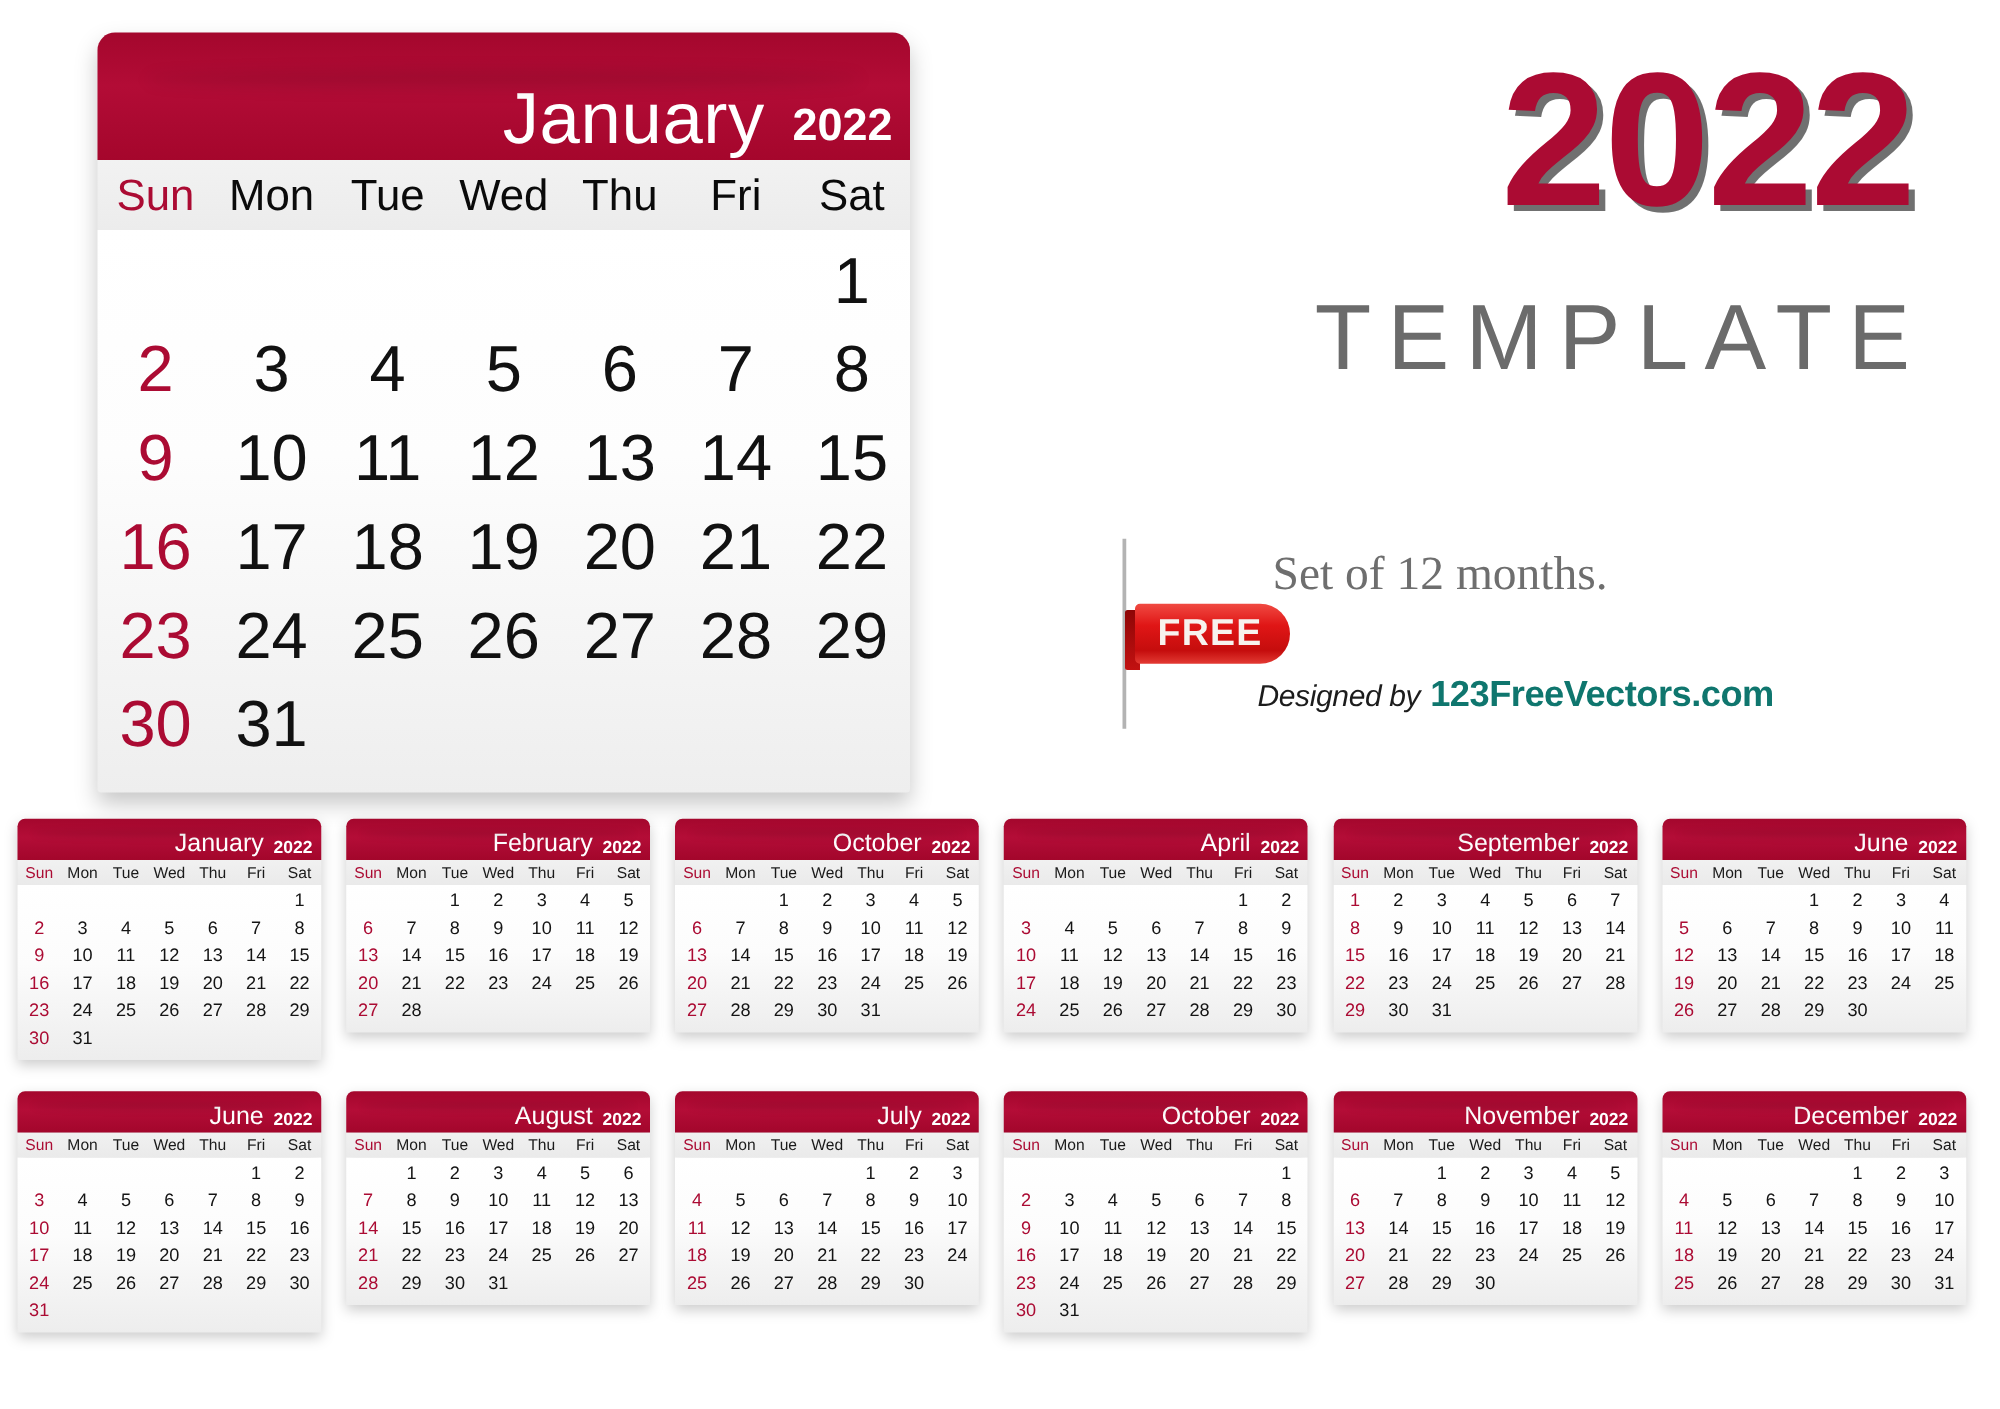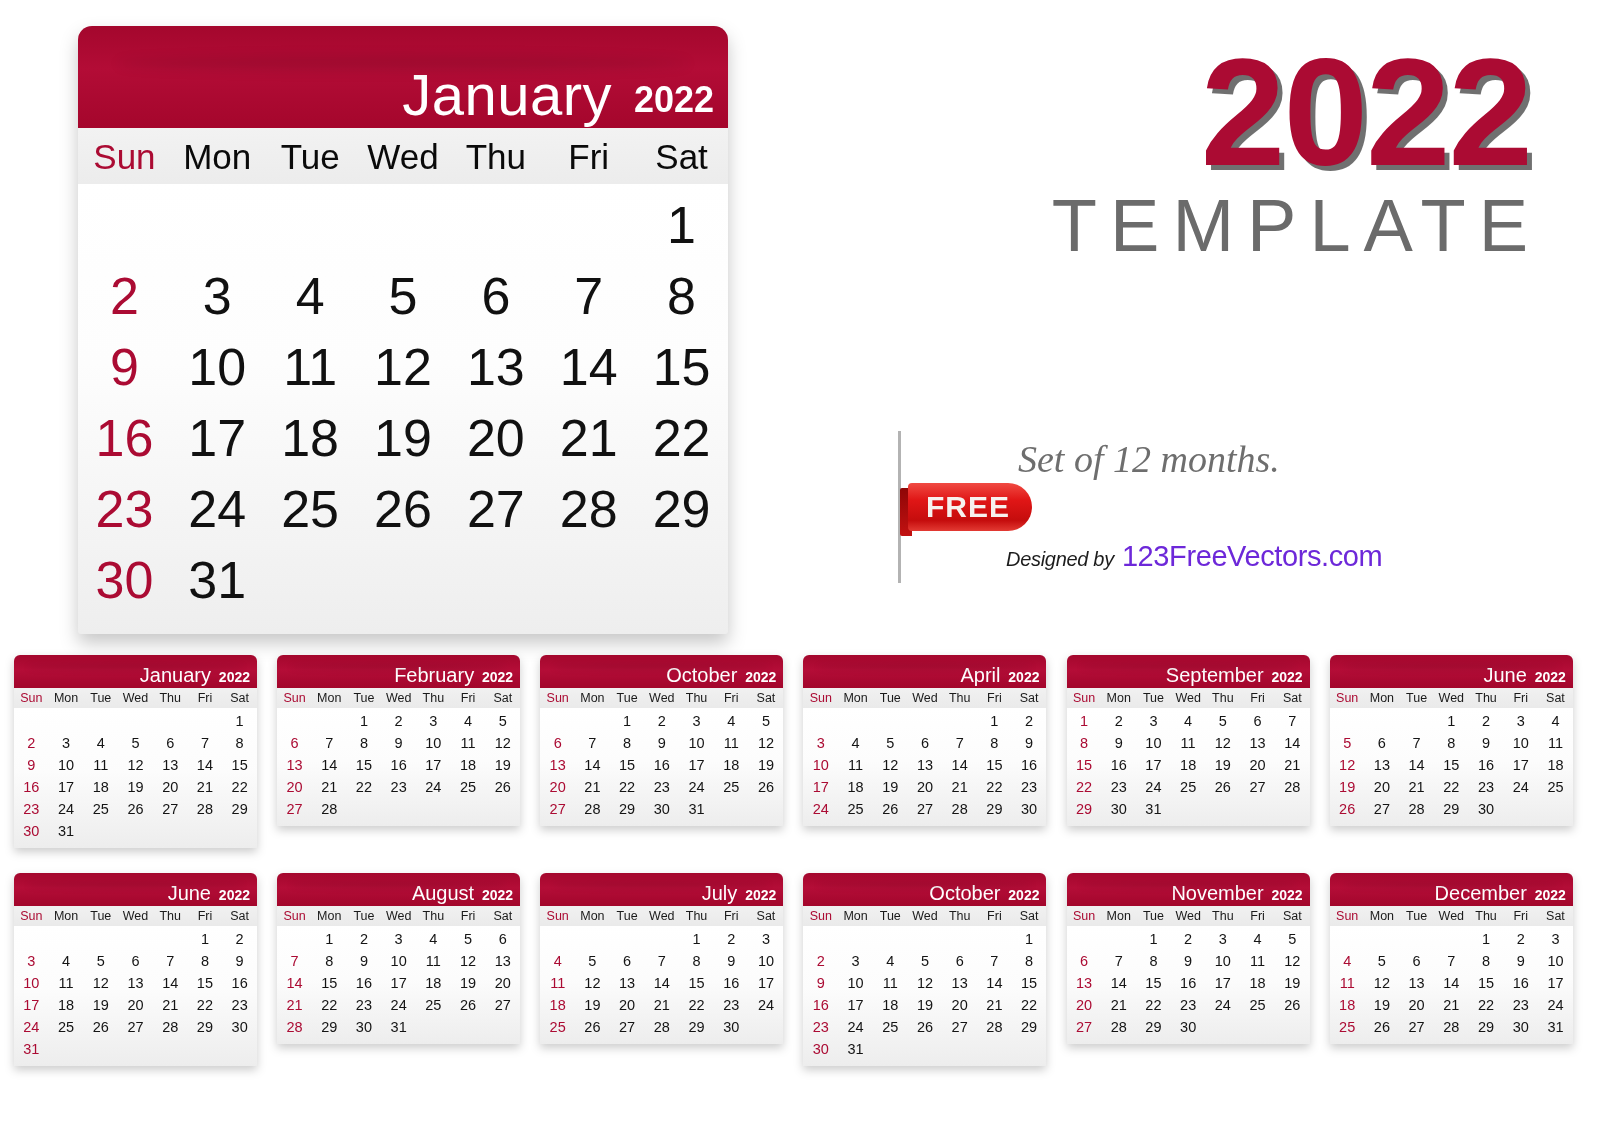--- a/index.html
+++ b/index.html
@@ -112,21 +112,21 @@
   }
   .title-word {
     font-size: 74px;
     color: #6b6b6b;
     letter-spacing: 11px;
     line-height: 1.08;
     text-align: right;
     padding-right: 4px;
     font-weight: normal;
   }
-  .title-word.second { letter-spacing: 13px; }
+  .title-word.second { letter-spacing: 13px; margin-top: 44px; }
 
   #subtitle-block {
     position: absolute;
     left: 898px;
     top: 425px;
     width: 650px;
     height: 160px;
   }
   .v-rule {
     position: absolute;
@@ -134,21 +134,20 @@
     top: 6px;
     width: 3px;
     height: 152px;
     background: #b3b3b3;
   }
   .set-of-months {
     position: absolute;
     left: 120px;
     top: 12px;
     font-family: "Liberation Serif", serif;
-    font-style: italic;
     font-size: 38px;
     color: #6e6e6e;
     white-space: nowrap;
   }
   .free-badge {
     position: absolute;
     left: 2px;
     top: 58px;
     width: 132px;
     height: 44px;
@@ -181,29 +180,29 @@
     letter-spacing: 1px;
     line-height: 1;
   }
   .designed-row {
     position: absolute;
     left: 108px;
     top: 115px;
     white-space: nowrap;
   }
   .designed-by {
-    font-size: 20px;
+    font-size: 24px;
     font-style: italic;
     color: #1c1c1c;
     letter-spacing: -0.3px;
   }
   .designed-site {
     font-size: 29px;
-    font-weight: normal;
-    color: #6d28d9;
+    font-weight: bold;
+    color: #0f766e;
     letter-spacing: -0.4px;
     margin-left: 8px;
   }
 
   
   #mini-grid {
     position: absolute;
     left: 14px;
     top: 655px;
     width: 1575px;

